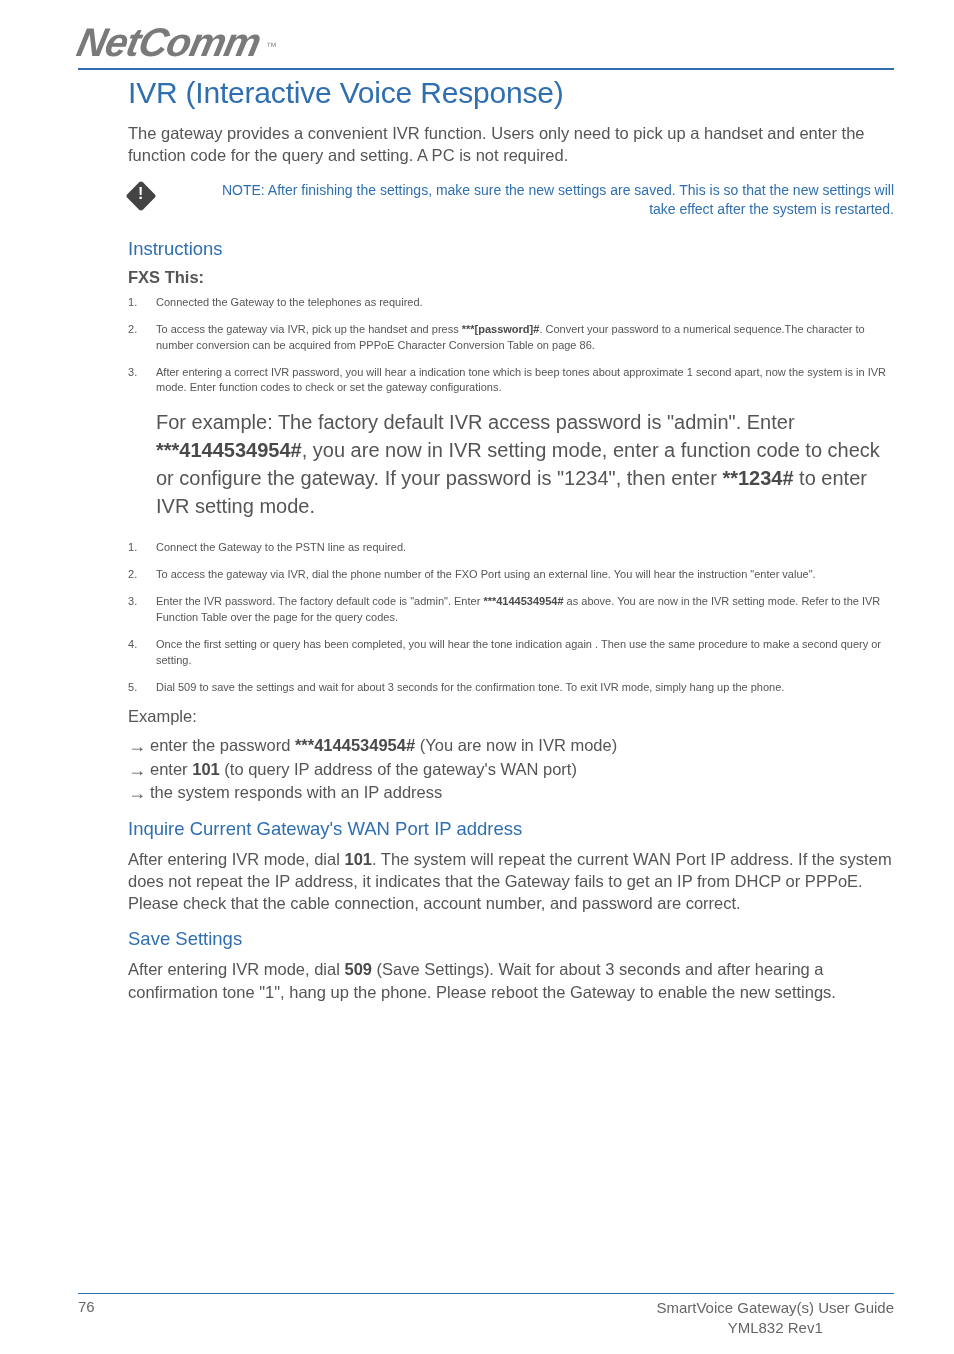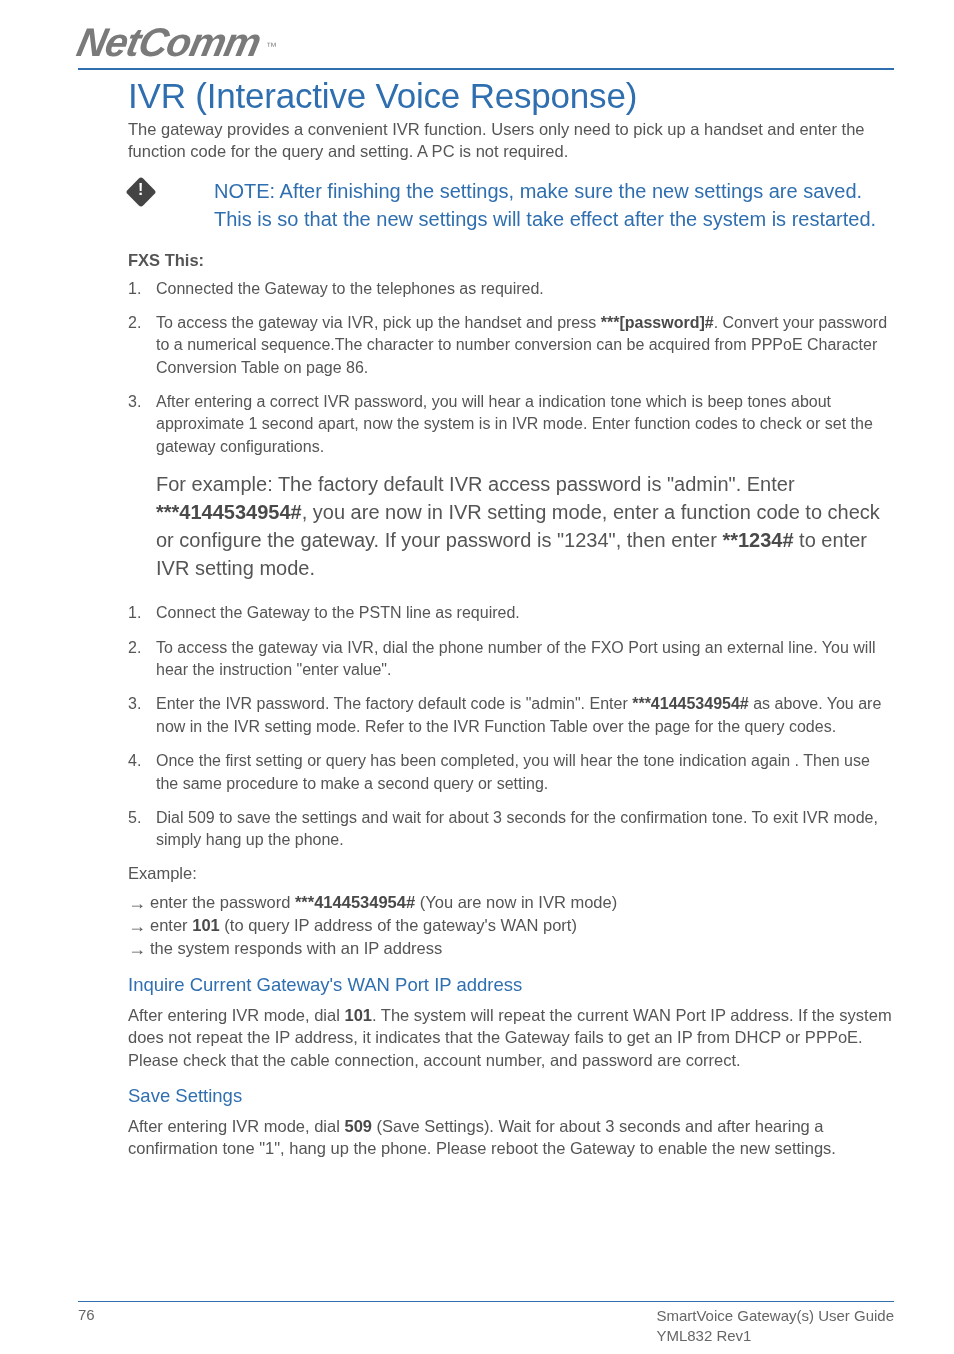--- a/index.html
+++ b/index.html
@@ -34,23 +34,23 @@
     margin-bottom: 10px;
   }
   .hr {
     border: none;
     border-top: 2px solid #2f6fb0;
     margin-bottom: 6px;
   }
   .content { padding-left: 50px; }
   .h1 {
     color: #2f6fb0;
-    font-size: 35px;
+    font-size: 30px;
     font-weight: 400;
-    margin-bottom: 2px;
+    margin-bottom: 12px;
     font-family: "Helvetica Neue", Helvetica, Arial, sans-serif;
     letter-spacing: -0.2px;
   }
   .body-p {
     font-size: 16.5px;
     line-height: 1.35;
     margin-bottom: 14px;
     color: #555;
   }
   .note-row {
@@ -67,43 +67,44 @@
   .note-icon .diamond {
     width: 22px; height: 22px; background: #444; transform: rotate(45deg);
     position: absolute; left: 2px; top: 2px; border-radius: 3px;
   }
   .note-icon .bang {
     position: absolute; color: #fff; font-weight: bold; font-size: 16px;
     left: 10px; top: 2px; transform: none;
   }
   .note-text {
     color: #2f6fb0;
-    font-size: 20px;
-    line-height: 1.4;
+    font-size: 14px;
+    line-height: 1.4;
+    text-align: right;
   }
   .h2 {
     color: #2f6fb0;
     font-size: 18.5px;
     font-weight: 400;
     margin-bottom: 8px;
   }
   .h3 {
     font-weight: 700;
     color: #555;
     font-size: 16.5px;
     margin-bottom: 8px;
   }
   ol.steps {
     list-style: none;
     counter-reset: step;
     margin-bottom: 10px;
   }
   ol.steps > li {
     counter-increment: step;
-    font-size: 16px;
+    font-size: 11px;
     line-height: 1.4;
     color: #555;
     padding-left: 28px;
     position: relative;
     margin-bottom: 12px;
   }
   ol.steps > li::before {
     content: counter(step) ".";
     position: absolute;
     left: 0; top: 0;
@@ -134,31 +135,31 @@
     font-weight: bold;
     position: absolute;
     left: 0;
     top: 0;
     font-size: 18px;
     color: #555;
   }
   b { font-weight: 700; color: #4a4a4a; }
   .footer {
     position: absolute;
-    bottom: 8px;
+    bottom: 16px;
     left: 78px;
     right: 60px;
     border-top: 1px solid #2f6fb0;
     padding-top: 4px;
     display: flex;
     justify-content: space-between;
     font-size: 15px;
     color: #666;
   }
-  .footer .right { text-align: left; line-height: 1.35; }
+  .footer .right { text-align: center; line-height: 1.35; }
 </style>
 </head>
 <body>
 
 <div class="logo-row">
   <span class="logo">NetComm</span>
   <span class="tm">™</span>
 </div>
 <hr class="hr">
 
@@ -168,20 +169,21 @@
   <p class="body-p">The gateway provides a convenient IVR function. Users only need to pick up a handset and enter the function code for the query and setting.  A PC is not required.</p>
 
   <div class="note-row">
     <div class="note-icon">
       <div class="diamond"></div>
         <div class="bang">!</div>
     </div>
     <div class="note-text">NOTE: After finishing the settings, make sure the new settings are saved. This is so that the new settings will take effect after the system is restarted.</div>
   </div>
 
+  <div class="h2">Instructions</div>
 
   <div class="h3">FXS This:</div>
   <ol class="steps">
     <li>Connected the Gateway to the telephones as required.</li>
     <li>
       <span>To access the gateway via IVR, pick up the handset and press </span><b>***[password]#</b><span>. Convert your password to a numerical sequence.The character to number conversion can be acquired from PPPoE Character Conversion Table on page 86.</span>
     </li>
     <li>After entering a correct IVR password, you will hear a indication tone which is beep tones about approximate 1 second apart, now the system is in IVR mode. Enter function codes to check or set the gateway configurations.</li>
   </ol>
   <p class="sub-p">

